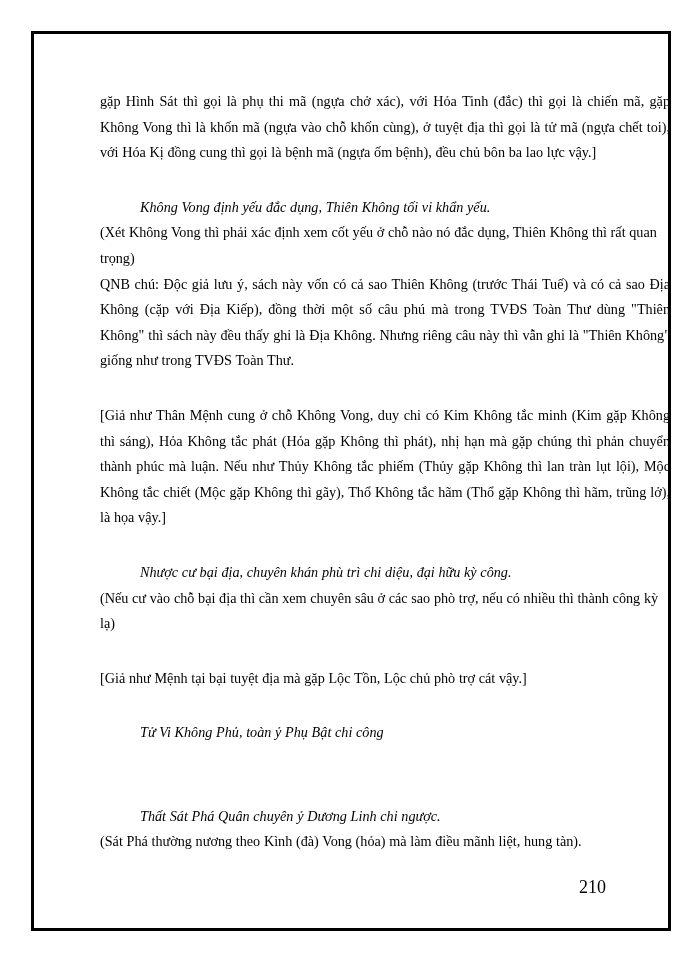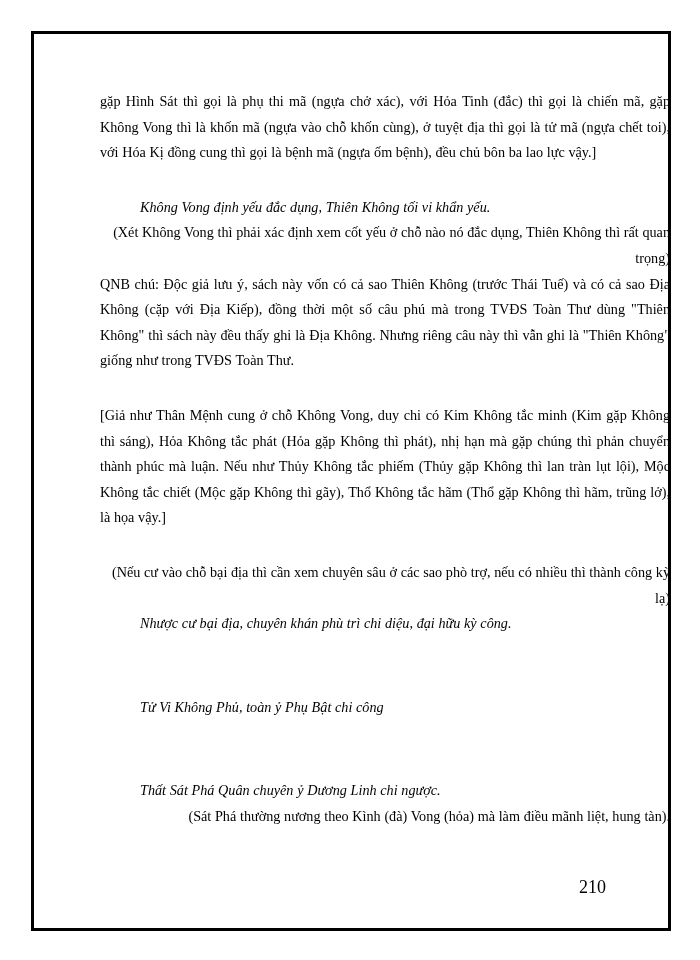--- a/index.html
+++ b/index.html
@@ -49,21 +49,21 @@
     font-size: 14.2px;
     line-height: 25.6px;
     text-align: justify;
     text-justify: inter-word;
     word-spacing: 0.01em;
     -webkit-hyphens: none;
     hyphens: none;
   }
 
   p.para.last-left {
-    text-align: right;
+    text-align: left;
   }
 
   p.italic {
     font-style: italic;
     text-align: left;
     margin-left: 40px;
   }
   .gap-lg { height: 29px; }
 
   .page-number {
@@ -93,26 +93,27 @@
       <p class="para last-left">(Xét Không Vong thì phải xác định xem cốt yếu ở chỗ nào nó đắc dụng, Thiên Không thì rất quan trọng)</p>
 
       <p class="para">QNB chú: Độc giả lưu ý, sách này vốn có cả sao Thiên Không (trước Thái Tuế) và có cả sao Địa Không (cặp với Địa Kiếp), đồng thời một số câu phú mà trong TVĐS Toàn Thư dùng "Thiên Không" thì sách này đều thấy ghi là Địa Không. Nhưng riêng câu này thì vẫn ghi là "Thiên Không" giống như trong TVĐS Toàn Thư.</p>
 
       <div class="gap-lg"></div>
 
       <p class="para">[Giả như Thân Mệnh cung ở chỗ Không Vong, duy chi có Kim Không tắc minh (Kim gặp Không thì sáng), Hỏa Không tắc phát (Hỏa gặp Không thì phát), nhị hạn mà gặp chúng thì phản chuyển thành phúc mà luận. Nếu như Thủy Không tắc phiếm (Thủy gặp Không thì lan tràn lụt lội), Mộc Không tắc chiết (Mộc gặp Không thì gãy), Thổ Không tắc hãm (Thổ gặp Không thì hãm, trũng lở), là họa vậy.]</p>
 
       <div class="gap-lg"></div>
 
+      <p class="para italic">Nhược cư bại địa, chuyên khán phù trì chi diệu, đại hữu kỳ công.</p>
+
       <p class="para last-left">(Nếu cư vào chỗ bại địa thì cần xem chuyên sâu ở các sao phò trợ, nếu có nhiều thì thành công kỳ lạ)</p>
-
-      <p class="para italic">Nhược cư bại địa, chuyên khán phù trì chi diệu, đại hữu kỳ công.</p>
 
       <div class="gap-lg"></div>
 
+      <p class="para last-left">[Giả như Mệnh tại bại tuyệt địa mà gặp Lộc Tồn, Lộc chủ phò trợ cát vậy.]</p>
 
       <div class="gap-lg"></div>
 
       <p class="para italic">Tử Vi Không Phủ, toàn ỷ Phụ Bật chi công</p>
 
 
       <div class="gap-lg"></div>
 
 
       <div class="gap-lg"></div>

